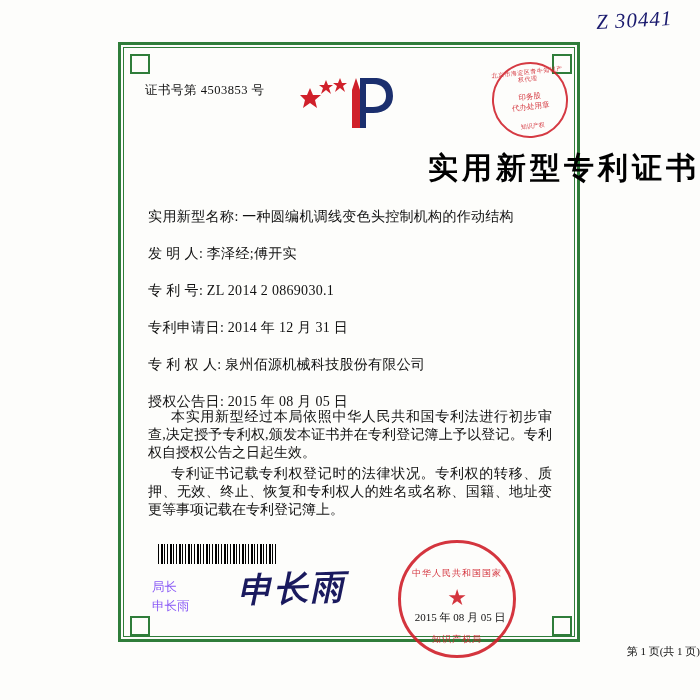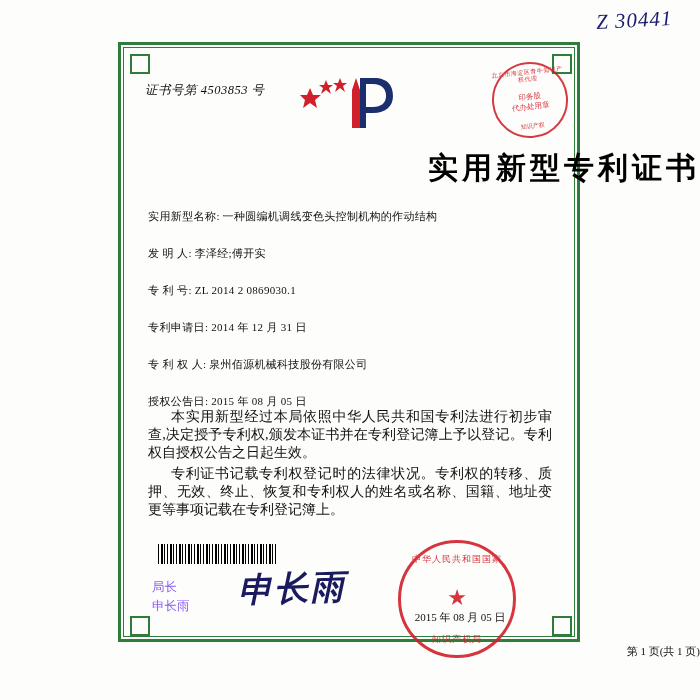--- a/index.html
+++ b/index.html
@@ -58,21 +58,20 @@
   }
   
   .cert-no {
     position: absolute;
     left: 145px;
     top: 82px;
     font-family: "Liberation Serif", serif;
     font-size: 12.5px;
     color: #111;
     letter-spacing: 0.5px;
-    font-style: italic;
   }
   
   .logo {
     position: absolute;
     left: 300px;
     top: 72px;
     width: 96px;
     height: 62px;
   }
   
@@ -132,21 +131,21 @@
   }
   
   .fields {
     position: absolute;
     left: 148px;
     top: 208px;
     width: 410px;
   }
   .field {
     font-family: "Liberation Serif", serif;
-    font-size: 11px;
+    font-size: 14px;
     color: #111;
     margin-bottom: 20px;
     line-height: 17px;
     white-space: nowrap;
   }
   .field .lbl { letter-spacing: 0.4px; }
   .field .val { letter-spacing: 0.3px; }
   
   .body-text {
     position: absolute;
@@ -210,21 +209,21 @@
     width: 118px;
     height: 118px;
     border-radius: 50%;
     border: 3px solid #d0202a;
     box-sizing: border-box;
     color: #d0202a;
     opacity: 0.9;
   }
   .seal-main .sm-top {
     position: absolute;
-    left: 0; top: 10px;
+    left: 0; top: 24px;
     width: 100%;
     text-align: center;
     font-size: 9px;
     font-family: Liberation Sans, sans-serif;
     letter-spacing: 1px;
   }
   .seal-main .sm-star {
     position: absolute;
     left: 50%;
     top: 44px;

